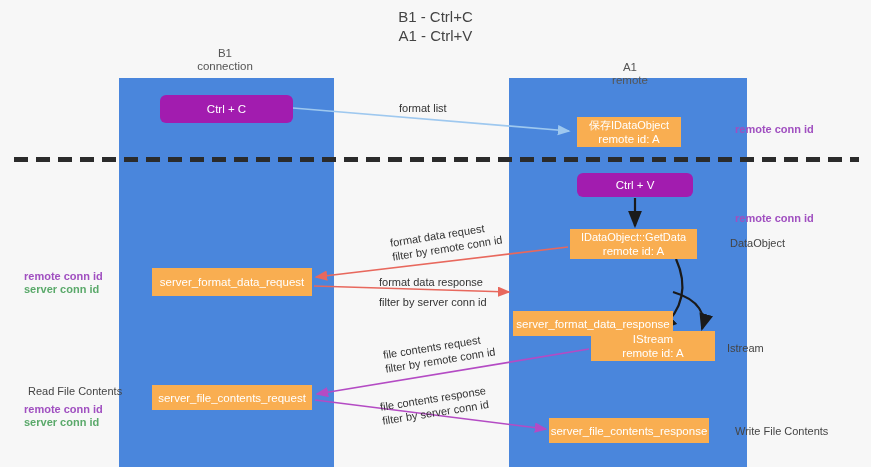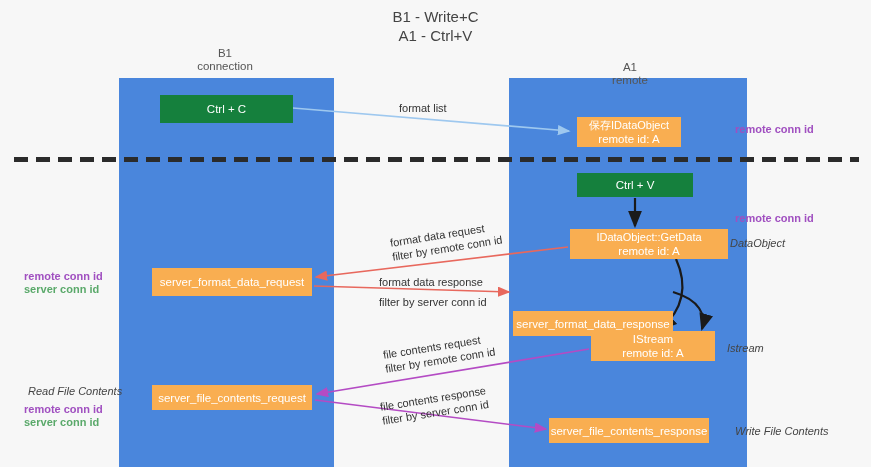--- a/index.html
+++ b/index.html
@@ -23,39 +23,39 @@
   #title{position:absolute;left:0;top:7px;width:871px;text-align:center;
     color:#444;font-size:15px;line-height:19px;}
   .col-head{position:absolute;text-align:center;color:#555;font-size:11.5px;line-height:13px;}
   #head-b1{left:160px;top:47px;width:130px;}
   #head-a1{left:565px;top:47px;width:130px;margin-top:14px;}
 
   
   .node{position:absolute;box-sizing:border-box;display:flex;flex-direction:column;
     align-items:center;justify-content:center;color:#fff;text-align:center;
     font-size:11.5px;line-height:14px;}
-  .node.green{background:#15803d;}
+  .node.green{background:#a21caf;border-radius:6px;}
   .node.orange{background:#f9ae51;}
   .node .l2{font-size:11.5px;}
 
   #n-ctrlc{left:160px;top:95px;width:133px;height:28px;}
   #n-save{left:577px;top:117px;width:104px;height:30px;font-size:11px;}
   #n-ctrlv{left:577px;top:173px;width:116px;height:24px;}
-  #n-getdata{left:570px;top:229px;width:158px;height:30px;font-size:11px;}
+  #n-getdata{left:570px;top:229px;width:127px;height:30px;font-size:11px;}
   #n-sfdreq{left:152px;top:268px;width:160px;height:28px;justify-content:center;}
   #n-sfdresp{left:513px;top:279px;width:160px;height:25px;margin-top:32px;}
   #n-istream{left:591px;top:331px;width:124px;height:30px;}
   #n-sfcreq{left:152px;top:385px;width:160px;height:25px;}
   #n-sfcresp{left:549px;top:418px;width:160px;height:25px;}
 
   
   .lbl{position:absolute;font-size:11px;line-height:14px;color:#333;white-space:nowrap;}
   .lbl.purple{color:#a04fc0;font-weight:bold;}
   .lbl.green{color:#5aa96a;font-weight:bold;}
-  .lbl.grey{color:#444;font-style:italic;}
+  .lbl.grey{color:#444;}
   .rot{transform-origin:left top;}
 
   #lbl-formatlist{left:399px;top:101px;}
   #lbl-rci-1{left:735px;top:122px;}
   #lbl-rci-2{left:735px;top:211px;}
   #lbl-dataobject{left:730px;top:236px;}
   #lbl-istream-side{left:727px;top:341px;}
   #lbl-write{left:735px;top:424px;}
   #lbl-read{left:28px;top:384px;}
   #lbl-left-rci{left:24px;top:269px;}
@@ -111,21 +111,21 @@
     <path d="M676,259 C690,290 680,312 661,329" fill="none" stroke="#1a1a1a" stroke-width="2.2" marker-end="url(#ah-blk)"></path>
 
     <line x1="589" y1="349" x2="317" y2="394" stroke="#b44bc4" stroke-width="1.6" marker-end="url(#ah-mag)"></line>
 
     <line x1="315" y1="400" x2="546" y2="429" stroke="#b44bc4" stroke-width="1.6" marker-end="url(#ah-mag)"></line>
   </svg>
 
   <div id="divider"></div>
 
   <div id="title">
-    <div>B1 - Write+C</div>
+    <div>B1 - Ctrl+C</div>
     <div>A1 - Ctrl+V</div>
   </div>
 
   <div class="col-head" id="head-b1">
     <div>B1</div>
     <div>connection</div>
   </div>
   <div class="col-head" id="head-a1">
     <div>A1</div>
     <div>remote</div>

